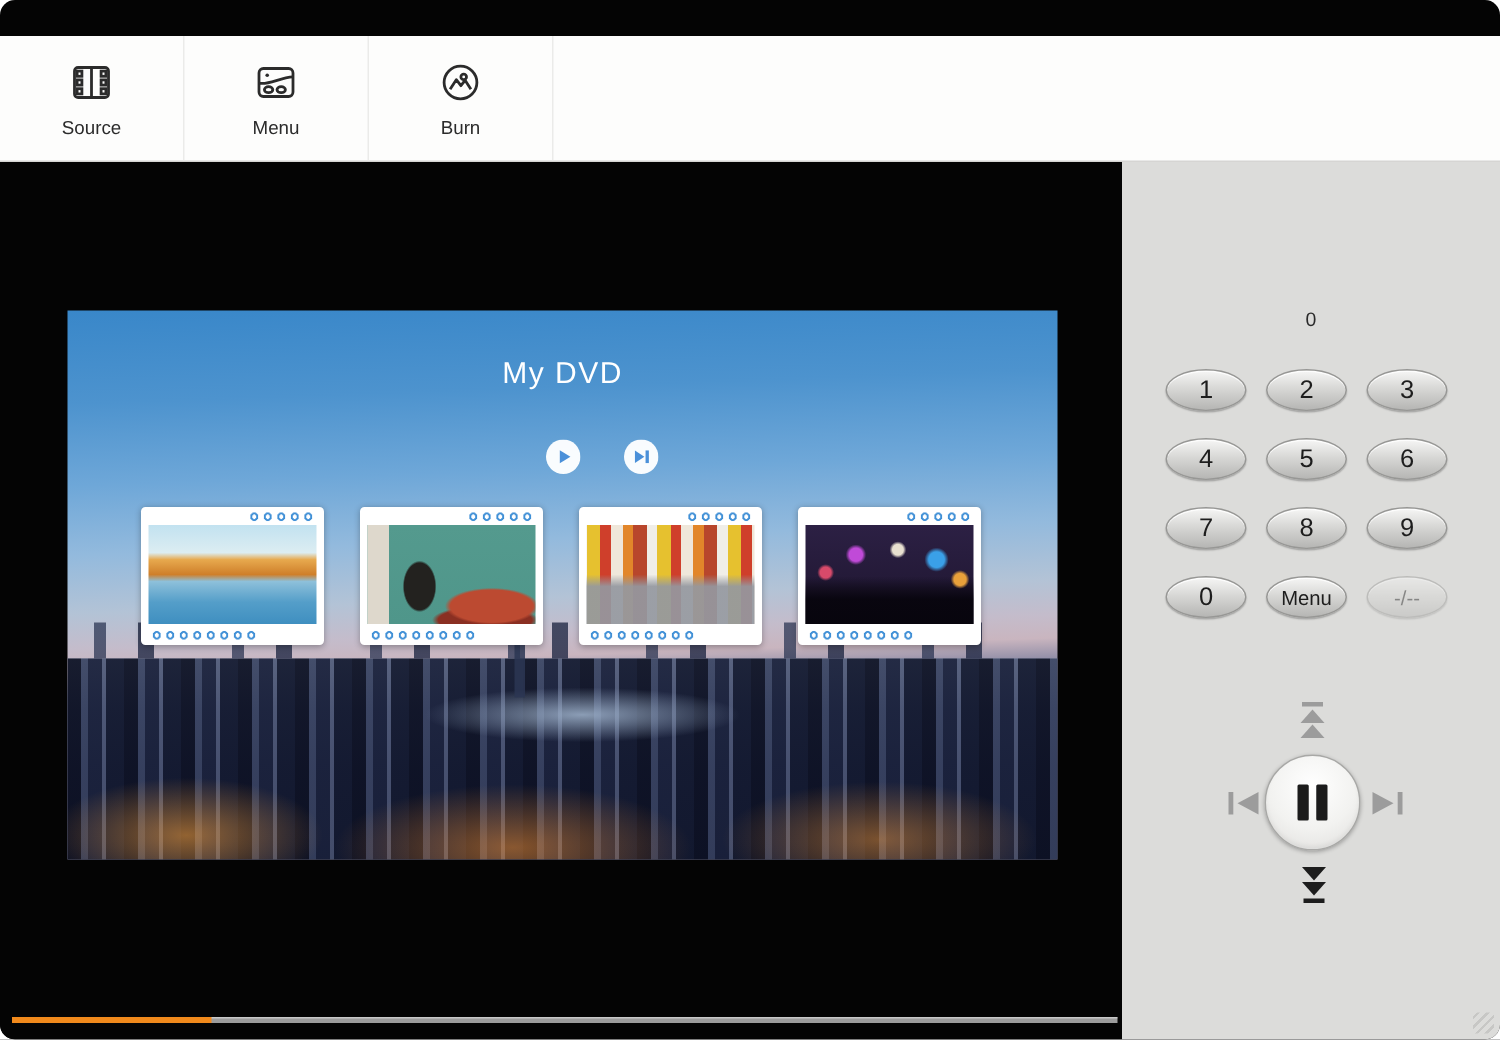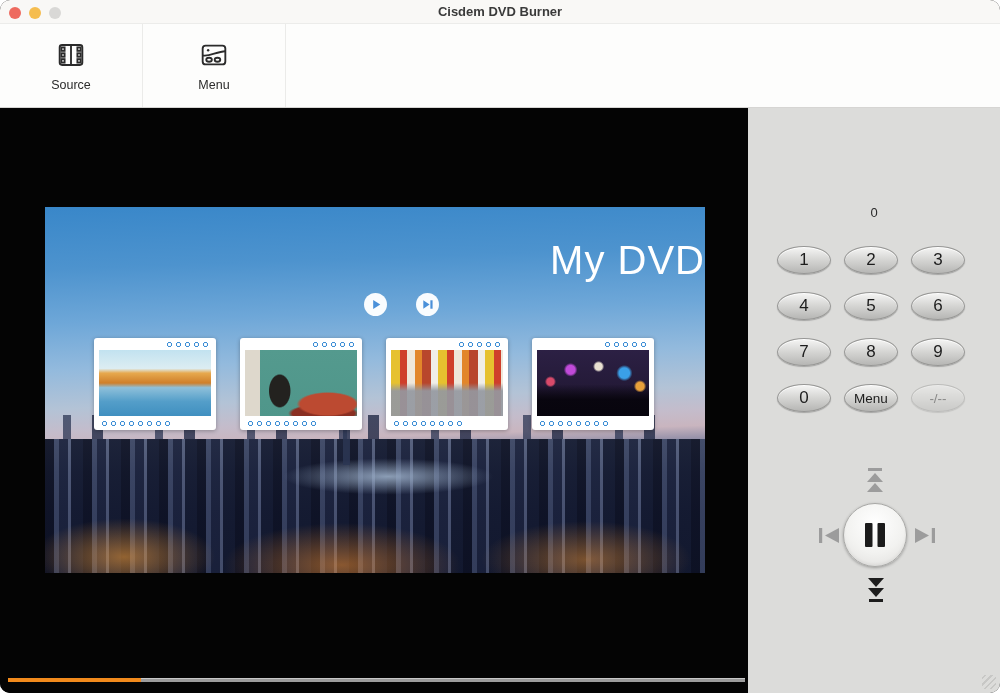--- a/index.html
+++ b/index.html
@@ -12,21 +12,21 @@
   .titlebar { position:absolute; top:0; left:0; right:0; height:24px; background:#f9f8f6; border-bottom:1px solid #ececea; z-index:5; }
   .traffic { position:absolute; left:9px; top:7px; display:flex; gap:8px; }
   .light { width:12px; height:12px; border-radius:50%; }
   .light.close { background:#ee6a5f; }
   .light.min   { background:#f5bd4f; }
   .light.zoom  { background:#d9d8d6; }
   .win-title { position:absolute; left:0; right:0; top:0; height:24px; line-height:24px; text-align:center; font-size:13px; font-weight:700; color:#3a3a3a; }
 
   
   .toolbar { position:absolute; top:24px; left:0; right:0; height:84px; background:#fdfdfc; border-bottom:1px solid #d6d5d3; display:flex; z-index:4; }
-  .tool-item { width:143px; height:100%; border-right:1px solid #ebebe9; display:flex; flex-direction:column; align-items:center; justify-content:center; gap:7px; background:transparent; border-top:none; border-bottom:none; border-left:none; cursor:default; }
+  .tool-item { width:123px; height:100%; border-right:1px solid #ebebe9; display:flex; flex-direction:column; align-items:center; justify-content:center; gap:7px; background:transparent; border-top:none; border-bottom:none; border-left:none; cursor:default; }
   .tool-item .t-label { font-size:12.5px; color:#2b2b2b; }
   .tool-item.active .t-label { color:#e87a3e; }
   .tool-icon { width:32px; height:32px; display:block; }
 
   
   .stage { position:absolute; top:108px; left:0; width:748px; height:585px; background:#040404; }
 
   .menu-preview { position:absolute; left:45px; top:99px; width:660px; height:366px; overflow:hidden;
     background:linear-gradient(178deg,#3987c9 0%, #4d93ce 16%, #6ea7d8 30%, #93badd 42%, #b3c3d6 52%, #c4bccb 58%, #c9b5bf 62%, #8a89a4 66%); }
 
@@ -35,21 +35,21 @@
       radial-gradient(ellipse 150px 26px at 52% 28%, rgba(160,180,205,.85), rgba(160,180,205,0) 70%),
       radial-gradient(ellipse 130px 55px at 12% 88%, rgba(255,165,60,.55), rgba(255,165,60,0) 70%),
       radial-gradient(ellipse 170px 60px at 45% 94%, rgba(255,150,50,.5), rgba(255,150,50,0) 70%),
       radial-gradient(ellipse 150px 55px at 82% 90%, rgba(255,160,60,.45), rgba(255,160,60,0) 70%),
       repeating-linear-gradient(90deg, rgba(12,16,34,.9) 0 9px, rgba(56,66,96,.85) 9px 14px, rgba(25,32,58,.9) 14px 23px, rgba(78,88,118,.8) 23px 26px, rgba(18,24,46,.9) 26px 38px),
       linear-gradient(180deg,#8791a8 0%, #4b5575 25%, #2a3153 55%, #161c38 100%); }
   .menu-city::before { content:""; position:absolute; top:-24px; left:0; right:0; height:24px;
     background:repeating-linear-gradient(90deg, transparent 0 18px, rgba(44,54,84,.75) 18px 26px, transparent 26px 47px, rgba(34,42,70,.8) 47px 58px, transparent 58px 92px); }
   .menu-city::after { content:""; position:absolute; left:298px; bottom:108px; width:7px; height:62px; background:rgba(44,54,84,.85); }
 
-  .menu-title { position:absolute; top:31px; left:0; right:0; text-align:right; font-size:40px; font-weight:400; letter-spacing:1px; color:#ffffff; }
+  .menu-title { position:absolute; top:31px; left:0; right:0; text-align:center; font-size:20px; font-weight:400; letter-spacing:1px; color:#ffffff; }
 
   .menu-buttons { position:absolute; left:319px; top:86px; display:flex; gap:29px; }
   .menu-btn { width:23px; height:23px; border:none; background:transparent; padding:0; cursor:pointer; }
   .menu-btn svg { display:block; }
 
   .thumb-row { position:absolute; left:49px; top:131px; display:flex; gap:24px; }
   .card { position:relative; width:122px; height:92px; background:#ffffff; border-radius:3px; box-shadow:0 1px 4px rgba(0,0,0,.3); cursor:pointer; }
   .thumb-img { position:absolute; top:12px; left:5px; width:112px; height:66px; }
   .dots { position:absolute; height:7px; background-repeat:repeat-x;
     background-image:radial-gradient(circle at 4.5px 3.5px, rgba(255,255,255,0) 0 1.4px, #3f8fd6 1.5px 2.7px, rgba(255,255,255,0) 2.8px);
@@ -100,28 +100,20 @@
     display:flex; align-items:center; justify-content:center; }
 
   .resize-grip { position:absolute; right:4px; bottom:4px; width:14px; height:14px;
     background:repeating-linear-gradient(315deg, transparent 0 3px, #c2c2c0 3px 4.5px); opacity:.8; }
 </style>
 </head>
 <body>
 
 <div class="window">
 
-  <div class="titlebar">
-    <div class="traffic">
-      <span class="light close"></span>
-      <span class="light min"></span>
-      <span class="light zoom"></span>
-    </div>
-    <div class="win-title">Cisdem DVD Burner</div>
-  </div>
 
   <div class="toolbar">
     <button class="tool-item">
       <span>
         <svg class="tool-icon" viewBox="0 0 24 24" fill="none" stroke="#2b2b2b" stroke-width="1.4">
           <rect x="3.5" y="4.5" width="17" height="15" rx="1.8"></rect>
           <line x1="12" y1="4.5" x2="12" y2="19.5"></line>
           <rect x="4.8" y="6.3" width="2.4" height="2.6"></rect>
             <rect x="4.8" y="10.7" width="2.4" height="2.6"></rect>
             <rect x="4.8" y="15.1" width="2.4" height="2.6"></rect>
@@ -140,20 +132,30 @@
           <circle cx="7.6" cy="8.4" r="0.9" fill="#2b2b2b" stroke="none"></circle>
           <path d="M3.5 12.3 C 8 13.5, 14 9.5, 20.5 9.2"></path>
           <ellipse cx="8.3" cy="15.6" rx="2.1" ry="1.5"></ellipse>
           <ellipse cx="14.6" cy="15.6" rx="2.1" ry="1.5"></ellipse>
         </svg>
       </span>
       <span class="t-label">Menu</span>
     </button>
 
 
+    <button class="tool-item">
+      <span>
+        <svg class="tool-icon" viewBox="0 0 24 24" fill="none" stroke="#2b2b2b" stroke-width="1.4">
+          <circle cx="12" cy="12" r="8.2"></circle>
+          <path d="M6.8 15.4 L9.9 10.6 L12.2 13.6 L14.3 10.9 L17.2 15.4" stroke-linejoin="round"></path>
+          <circle cx="13.6" cy="9.2" r="1.4"></circle>
+        </svg>
+      </span>
+      <span class="t-label">Burn</span>
+    </button>
   </div>
 
   <div class="stage">
     <div class="menu-preview">
       <div class="menu-city"></div>
       <div class="menu-title">My DVD</div>
 
       <div class="menu-buttons">
         <button class="menu-btn">
           <span>

